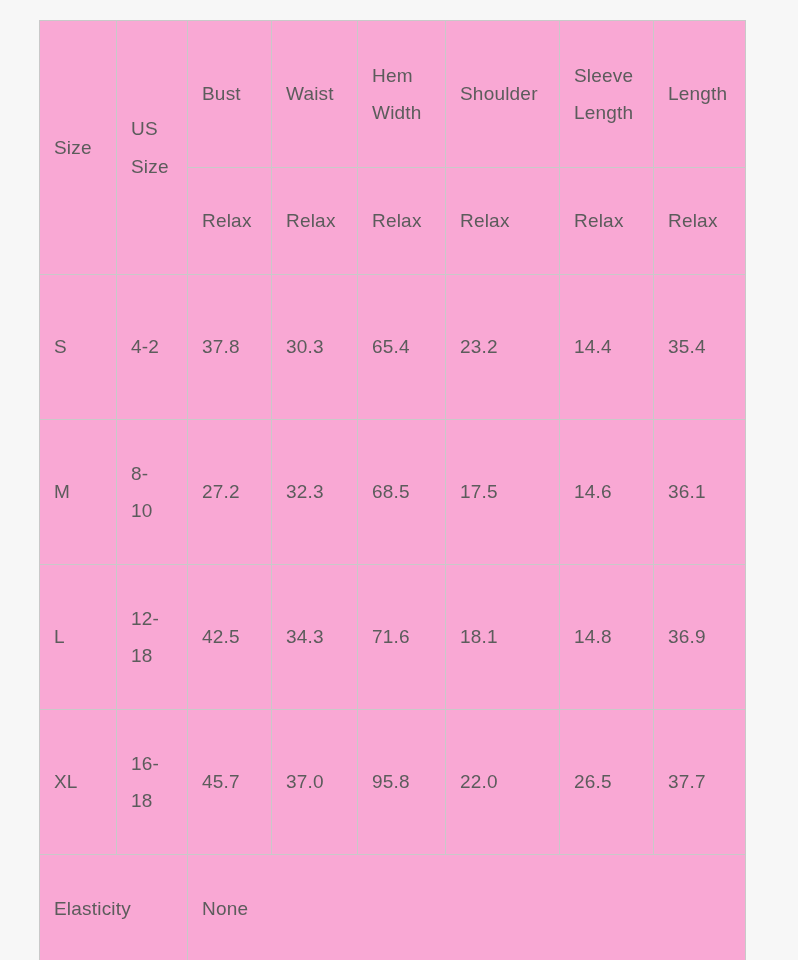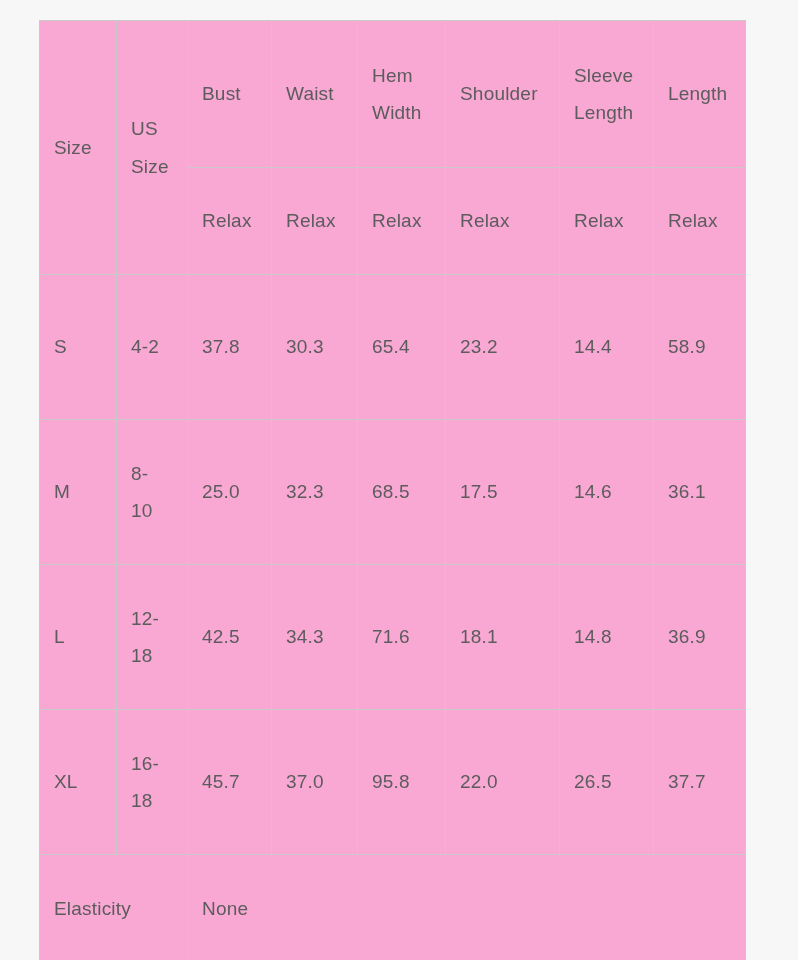--- a/index.html
+++ b/index.html
@@ -171,34 +171,34 @@
           <td>
             <span class="cell-text">65.4</span>
           </td>
           <td>
             <span class="cell-text">23.2</span>
           </td>
           <td>
             <span class="cell-text">14.4</span>
           </td>
           <td>
-            <span class="cell-text">58.9</span>
+            <span class="cell-text">35.4</span>
           </td>
         </tr>
 
         <tr class="data-row">
           <td>
             <span class="cell-text">M</span>
           </td>
           <td>
             <span class="cell-text">8-
 10</span>
           </td>
           <td>
-            <span class="cell-text">25.0</span>
+            <span class="cell-text">27.2</span>
           </td>
           <td>
             <span class="cell-text">32.3</span>
           </td>
           <td>
             <span class="cell-text">68.5</span>
           </td>
           <td>
             <span class="cell-text">17.5</span>
           </td>

